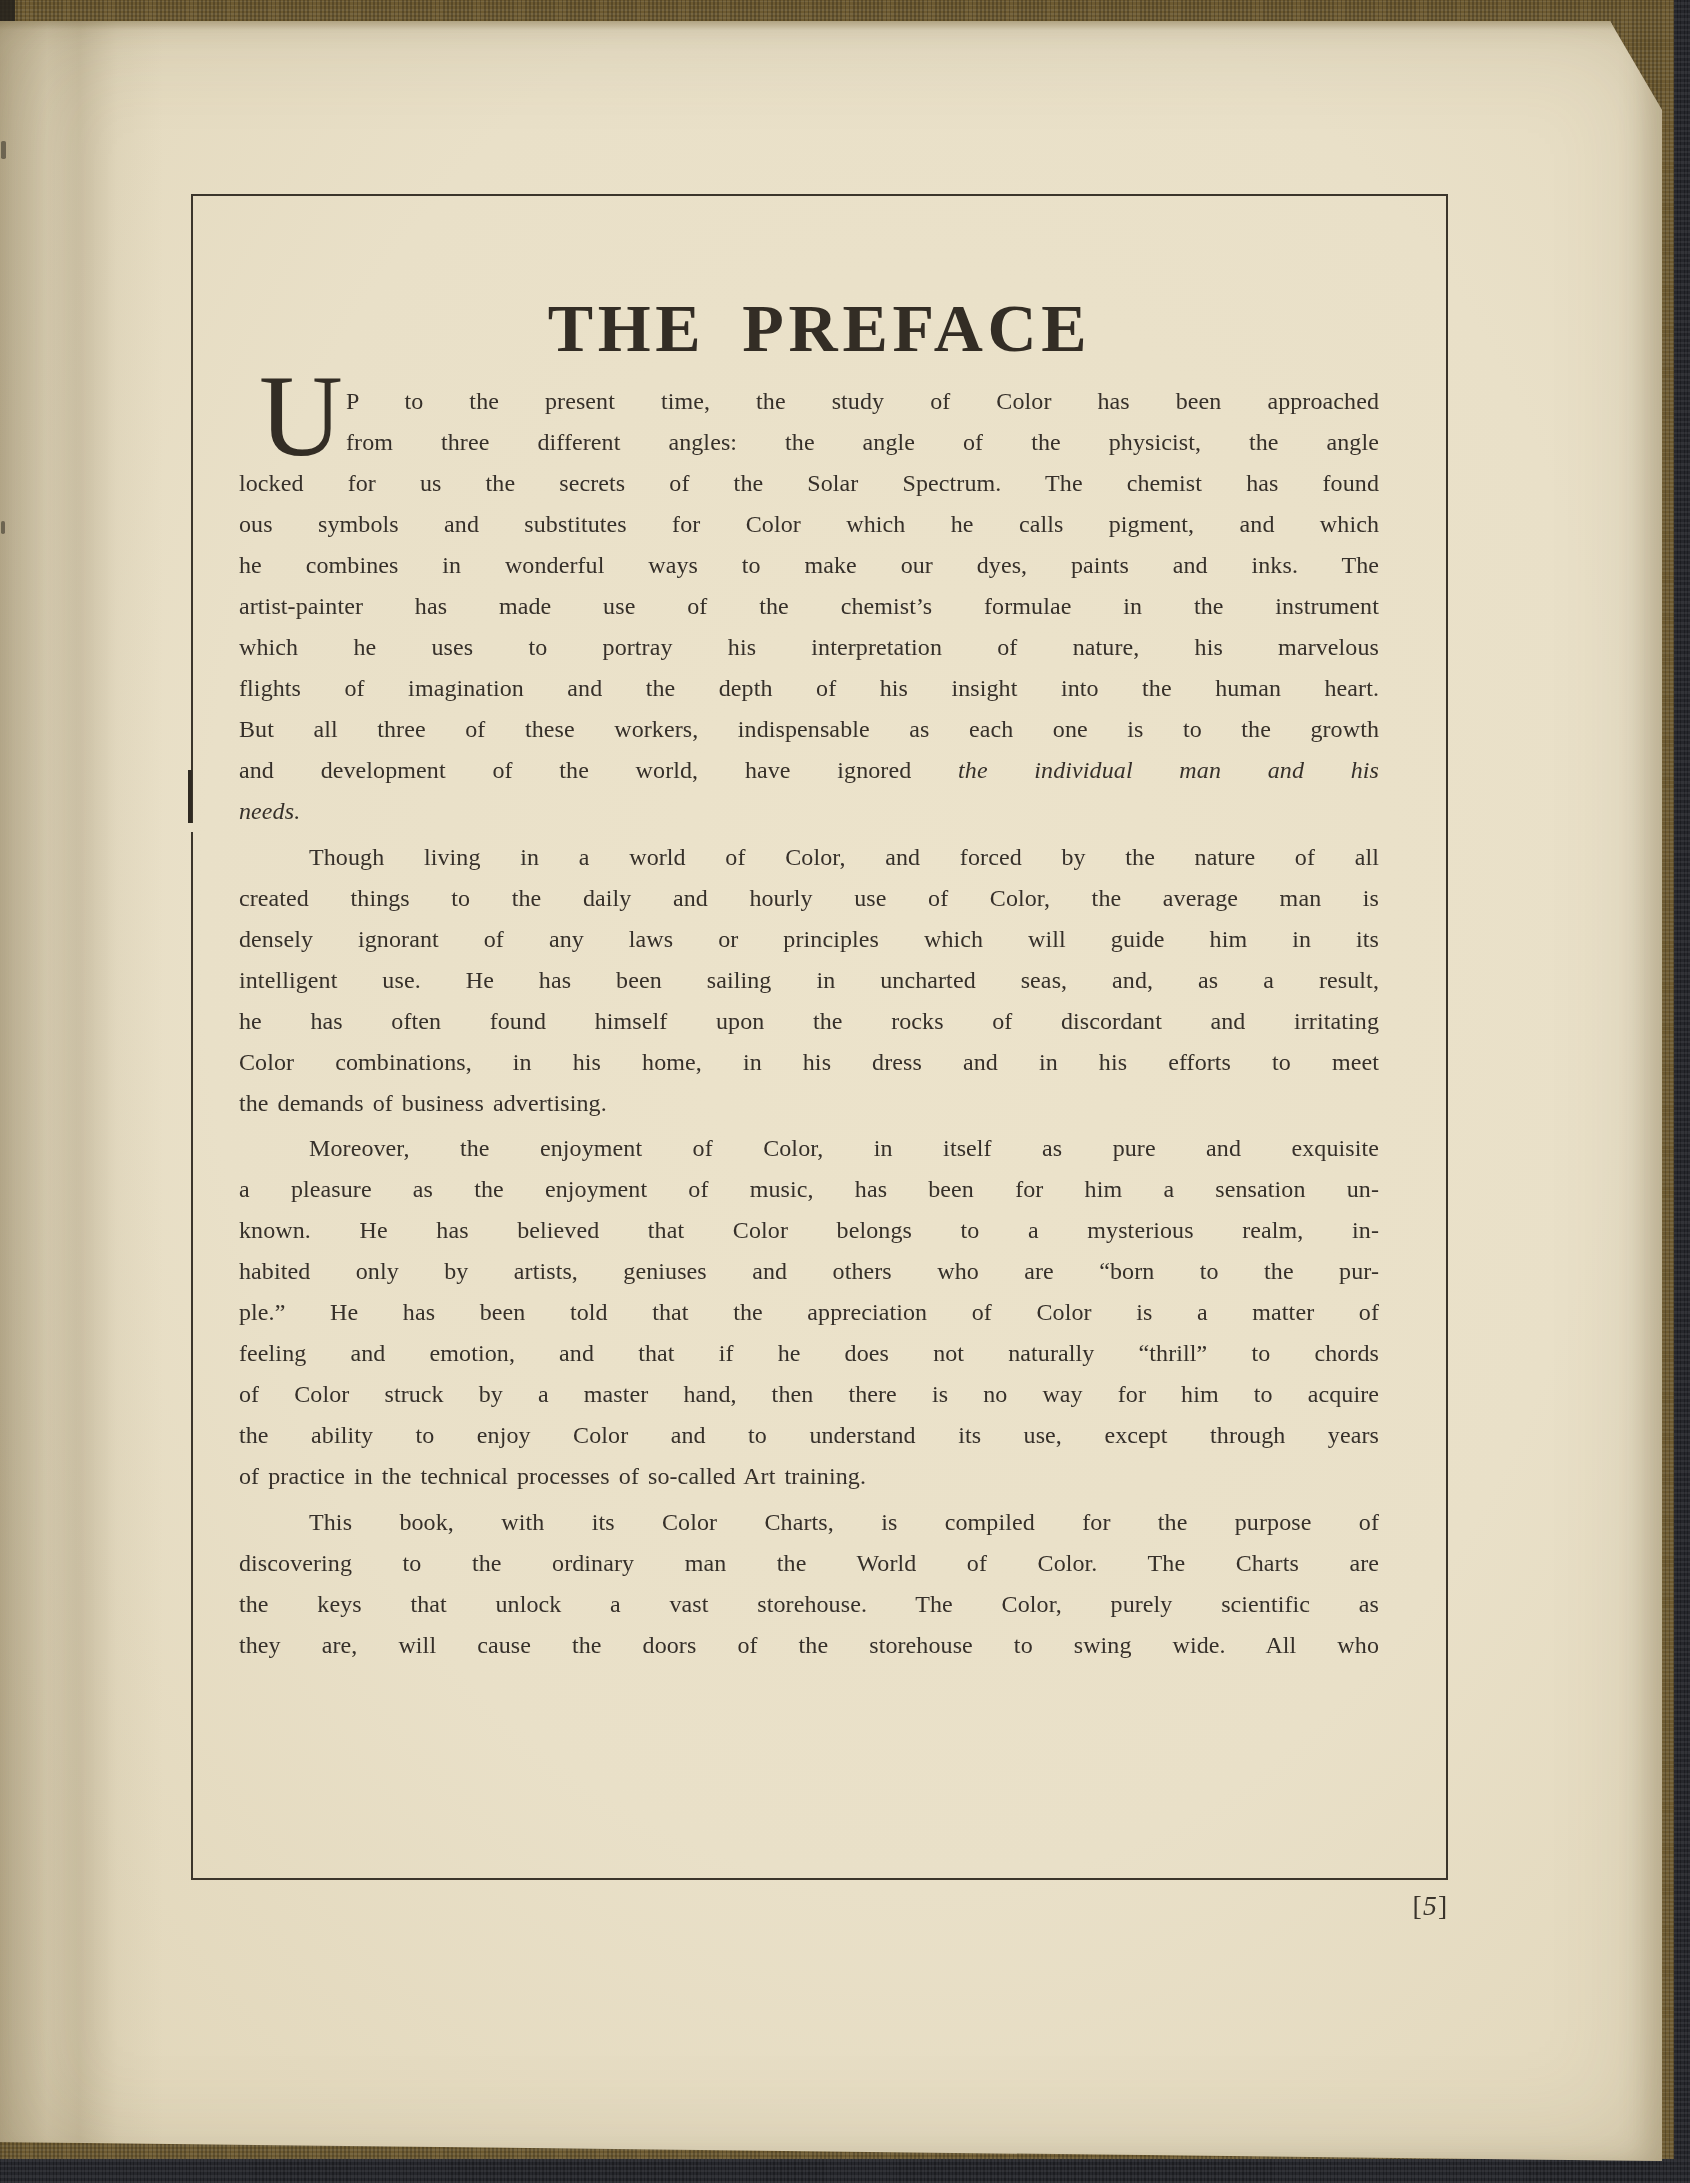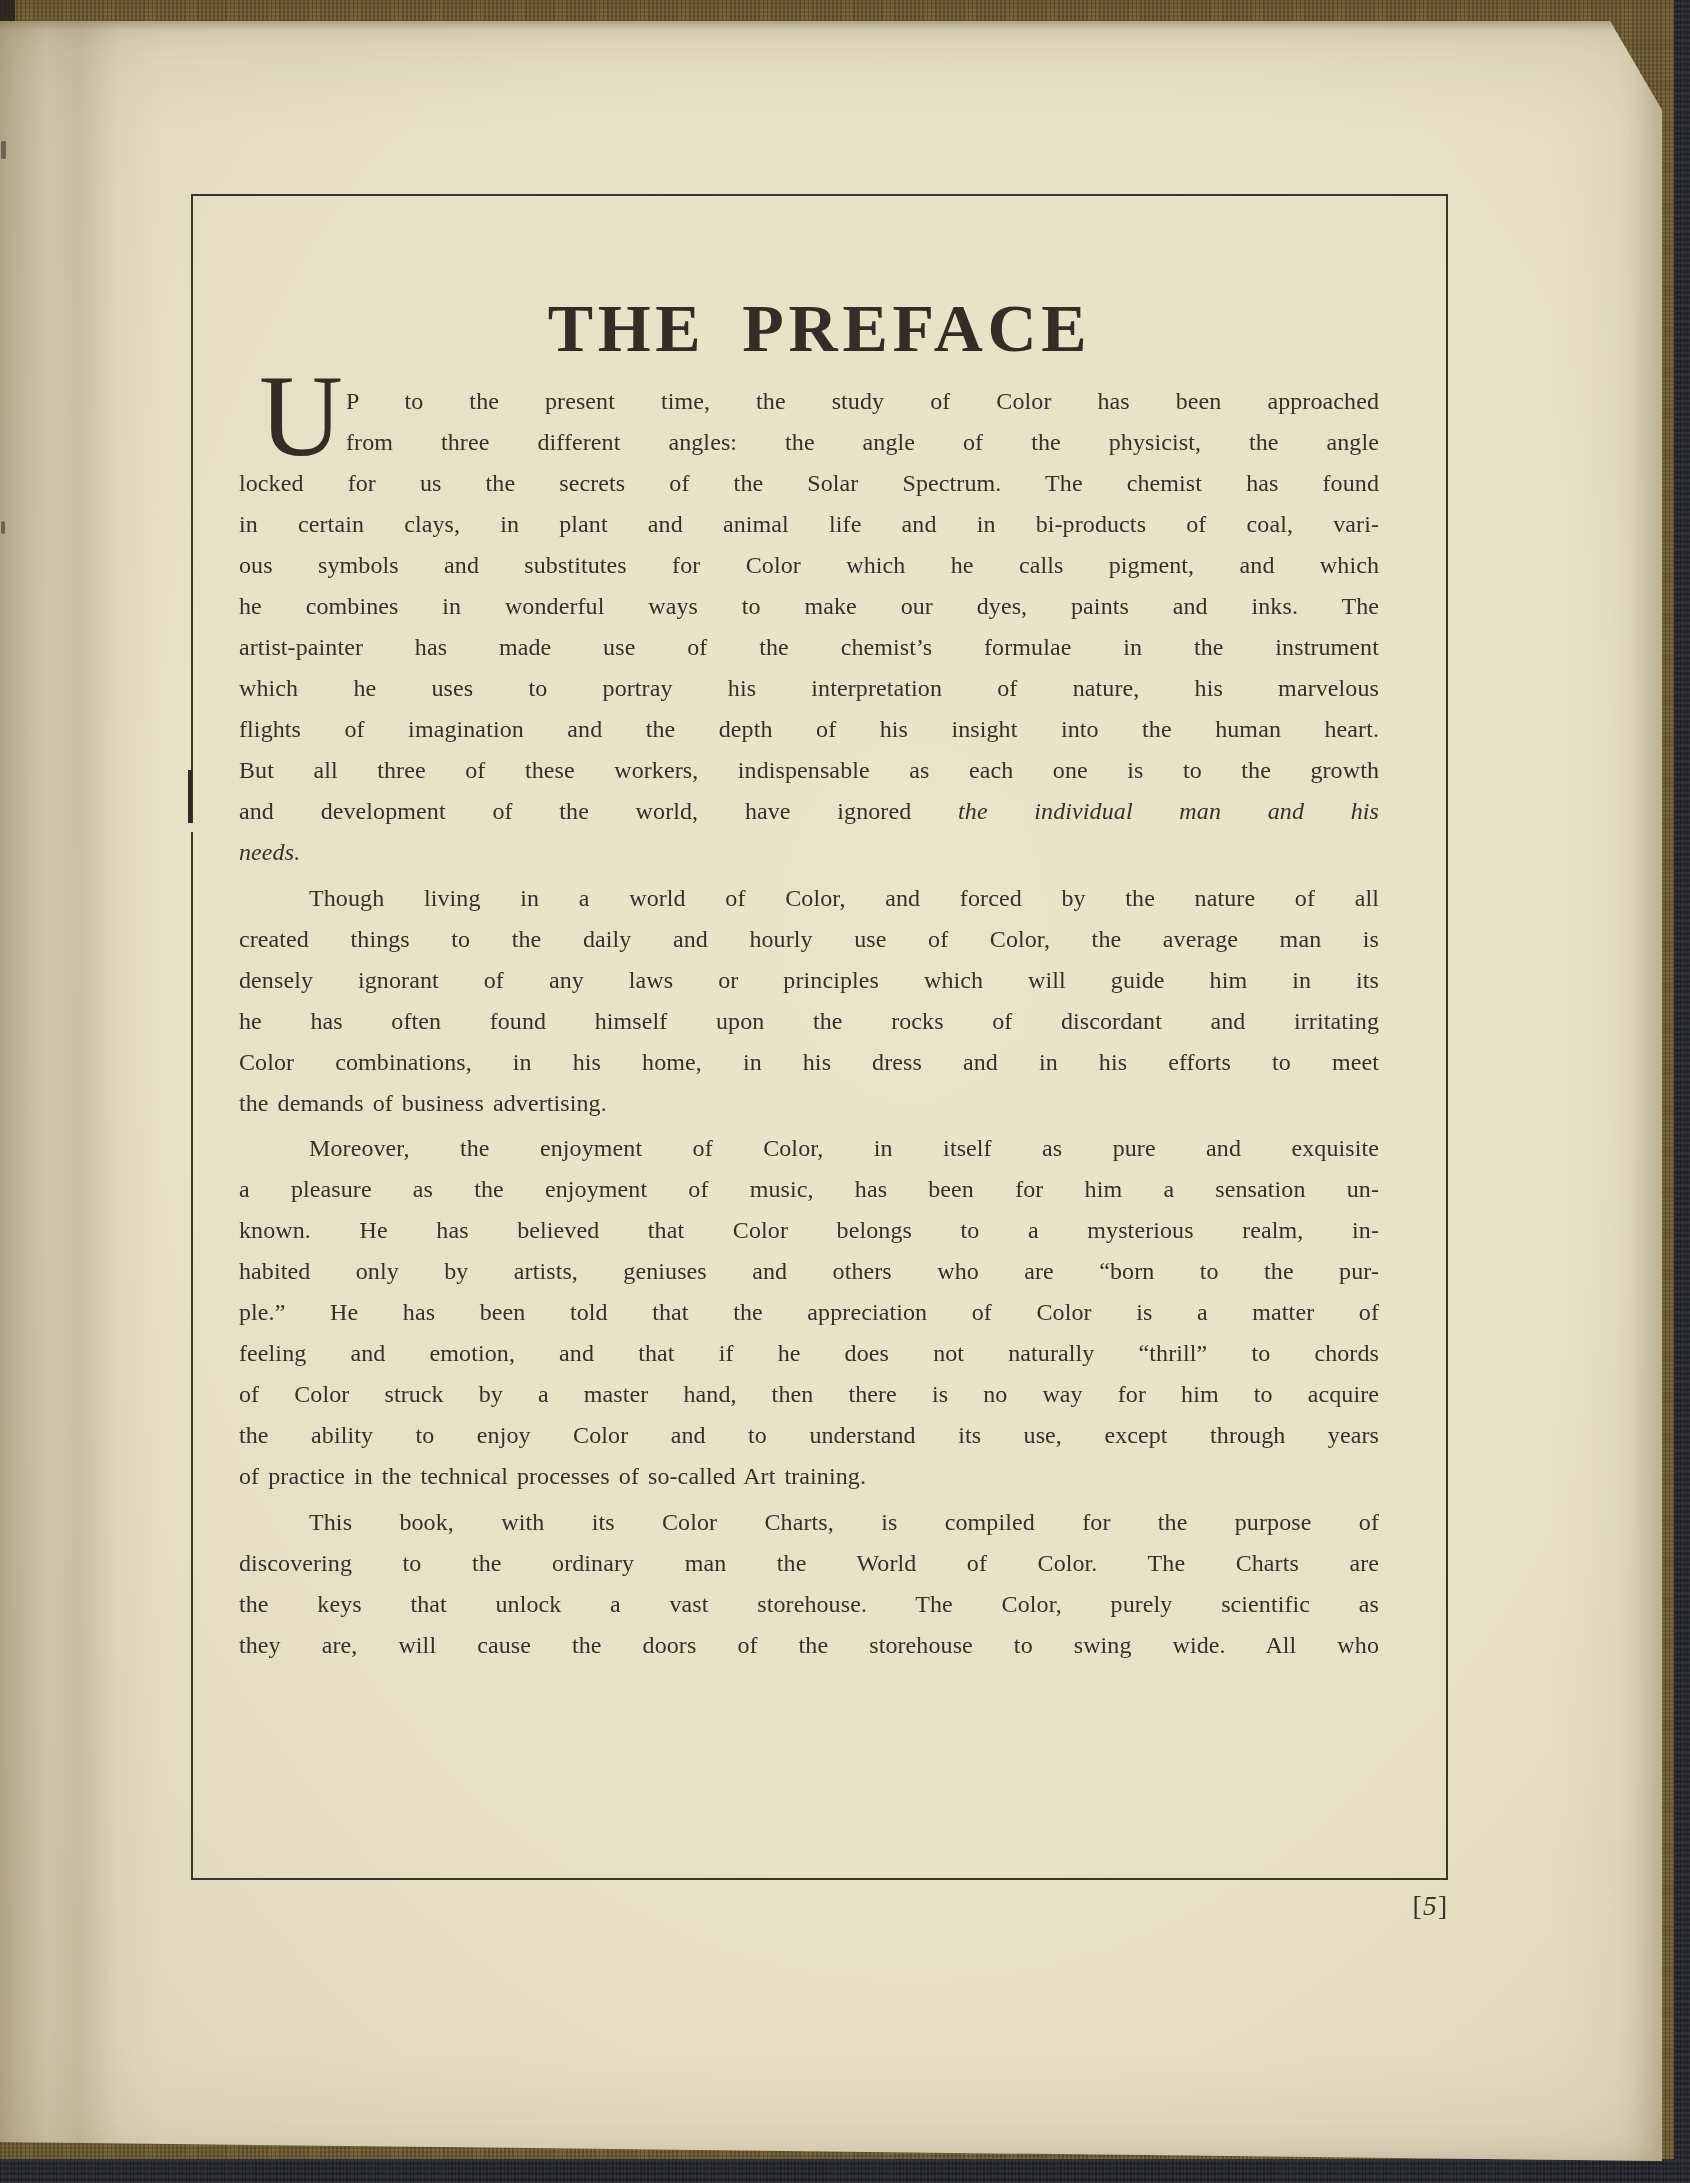--- a/index.html
+++ b/index.html
@@ -95,34 +95,34 @@
 
   <div class="title">THE PREFACE</div>
 
   <div class="dropcap">U</div>
 
   <div class="textcol">
       <div class="para">
         <div class="line pad"><span>P to the present time, the study of Color has been approached</span></div>
         <div class="line pad"><span>from three different angles: the angle of the physicist, the angle</span></div>
         <div class="line"><span>locked for us the secrets of the Solar Spectrum.  The chemist has found</span></div>
-        <div class="line"><span>in certain clays, in plant and animal life and in bi-products of coal, vari-</span></div>
         <div class="line"><span>ous symbols and substitutes for Color which he calls pigment, and which</span></div>
         <div class="line"><span>he combines in wonderful ways to make our dyes, paints and inks.  The</span></div>
         <div class="line"><span>artist-painter has made use of the chemist’s formulae in the instrument</span></div>
         <div class="line"><span>which he uses to portray his interpretation of nature, his marvelous</span></div>
         <div class="line"><span>flights of imagination and the depth of his insight into the human heart.</span></div>
         <div class="line"><span>But all three of these workers, indispensable as each one is to the growth</span></div>
         <div class="line"><span>and development of the world, have ignored </span><span class="it">the individual man and his</span></div>
         <div class="line last"><span class="it">needs.</span></div>
       </div>
       <div class="para">
         <div class="line ind"><span>Though living in a world of Color, and forced by the nature of all</span></div>
         <div class="line"><span>created things to the daily and hourly use of Color, the average man is</span></div>
         <div class="line"><span>densely ignorant of any laws or principles which will guide him in its</span></div>
+        <div class="line"><span>intelligent use.  He has been sailing in uncharted seas, and, as a result,</span></div>
         <div class="line"><span>he has often found himself upon the rocks of discordant and irritating</span></div>
         <div class="line"><span>Color combinations, in his home, in his dress and in his efforts to meet</span></div>
         <div class="line last"><span>the demands of business advertising.</span></div>
       </div>
       <div class="para">
         <div class="line ind"><span>Moreover, the enjoyment of Color, in itself as pure and exquisite</span></div>
         <div class="line"><span>a pleasure as the enjoyment of music, has been for him a sensation un-</span></div>
         <div class="line"><span>known.  He has believed that Color belongs to a mysterious realm, in-</span></div>
         <div class="line"><span>habited only by artists, geniuses and others who are “born to the pur-</span></div>
         <div class="line"><span>ple.”  He has been told that the appreciation of Color is a matter of</span></div>

